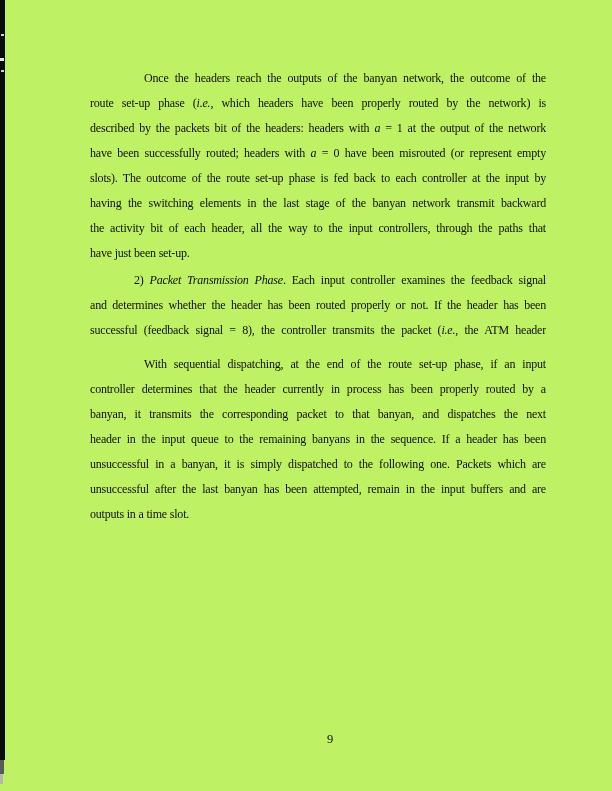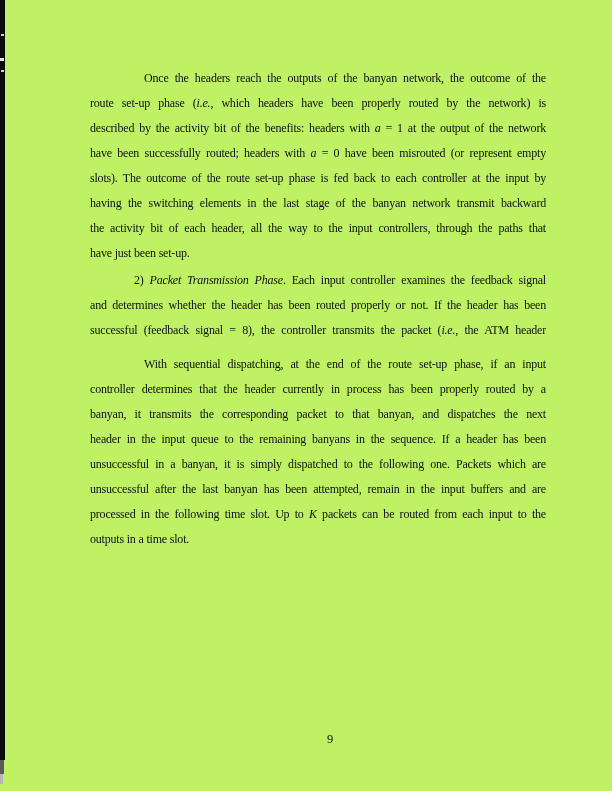--- a/index.html
+++ b/index.html
@@ -92,40 +92,39 @@
   <div class="scan-edge-fade1"></div>
   <div class="scan-edge-fade2"></div>
   <div class="speck s1"></div>
   <div class="speck s2"></div>
   <div class="speck s3"></div>
 
   <main class="text-block">
       <div class="paragraph p1">
         <div class="line justify" style="text-indent: 54px;"><span>Once the headers reach the outputs of the banyan network, the outcome of the</span></div>
         <div class="line justify"><span>route set-up phase (</span><span class="it">i.e.</span><span>, which headers have been properly routed by the network) is</span></div>
-        <div class="line justify"><span>described by the activity bit of the benefits: headers with </span><span class="it">a</span><span> = 1 at the output of the network</span></div>
+        <div class="line justify"><span>described by the packets bit of the headers: headers with </span><span class="it">a</span><span> = 1 at the output of the network</span></div>
         <div class="line justify"><span>have been successfully routed; headers with </span><span class="it">a</span><span> = 0 have been misrouted (or represent empty</span></div>
         <div class="line justify"><span>slots). The outcome of the route set-up phase is fed back to each controller at the input by</span></div>
         <div class="line justify"><span>having the switching elements in the last stage of the banyan network transmit backward</span></div>
         <div class="line justify"><span>the activity bit of each header, all the way to the input controllers, through the paths that</span></div>
         <div class="line"><span>have just been set-up.</span></div>
       </div>
       <div class="paragraph p2">
         <div class="line justify" style="text-indent: 44px;"><span>2) </span><span class="it">Packet Transmission Phase</span><span>. Each input controller examines the feedback signal</span></div>
         <div class="line justify"><span>and determines whether the header has been routed properly or not. If the header has been</span></div>
         <div class="line justify"><span>successful (feedback signal = 8), the controller transmits the packet (</span><span class="it">i.e.</span><span>, the ATM header</span></div>
       </div>
       <div class="paragraph p3">
         <div class="line justify" style="text-indent: 54px;"><span>With sequential dispatching, at the end of the route set-up phase, if an input</span></div>
         <div class="line justify"><span>controller determines that the header currently in process has been properly routed by a</span></div>
         <div class="line justify"><span>banyan, it transmits the corresponding packet to that banyan, and dispatches the next</span></div>
         <div class="line justify"><span>header in the input queue to the remaining banyans in the sequence. If a header has been</span></div>
         <div class="line justify"><span>unsuccessful in a banyan, it is simply dispatched to the following one. Packets which are</span></div>
         <div class="line justify"><span>unsuccessful after the last banyan has been attempted, remain in the input buffers and are</span></div>
-        <div class="line justify"><span>processed in the following time slot. Up to </span><span class="it">K</span><span> packets can be routed from each input to the</span></div>
         <div class="line"><span>outputs in a time slot.</span></div>
       </div>
       <div class="paragraph p4">
       </div>
     </main>
 
   <div class="page-number">9</div>
 </div>
 
 </body></html>

